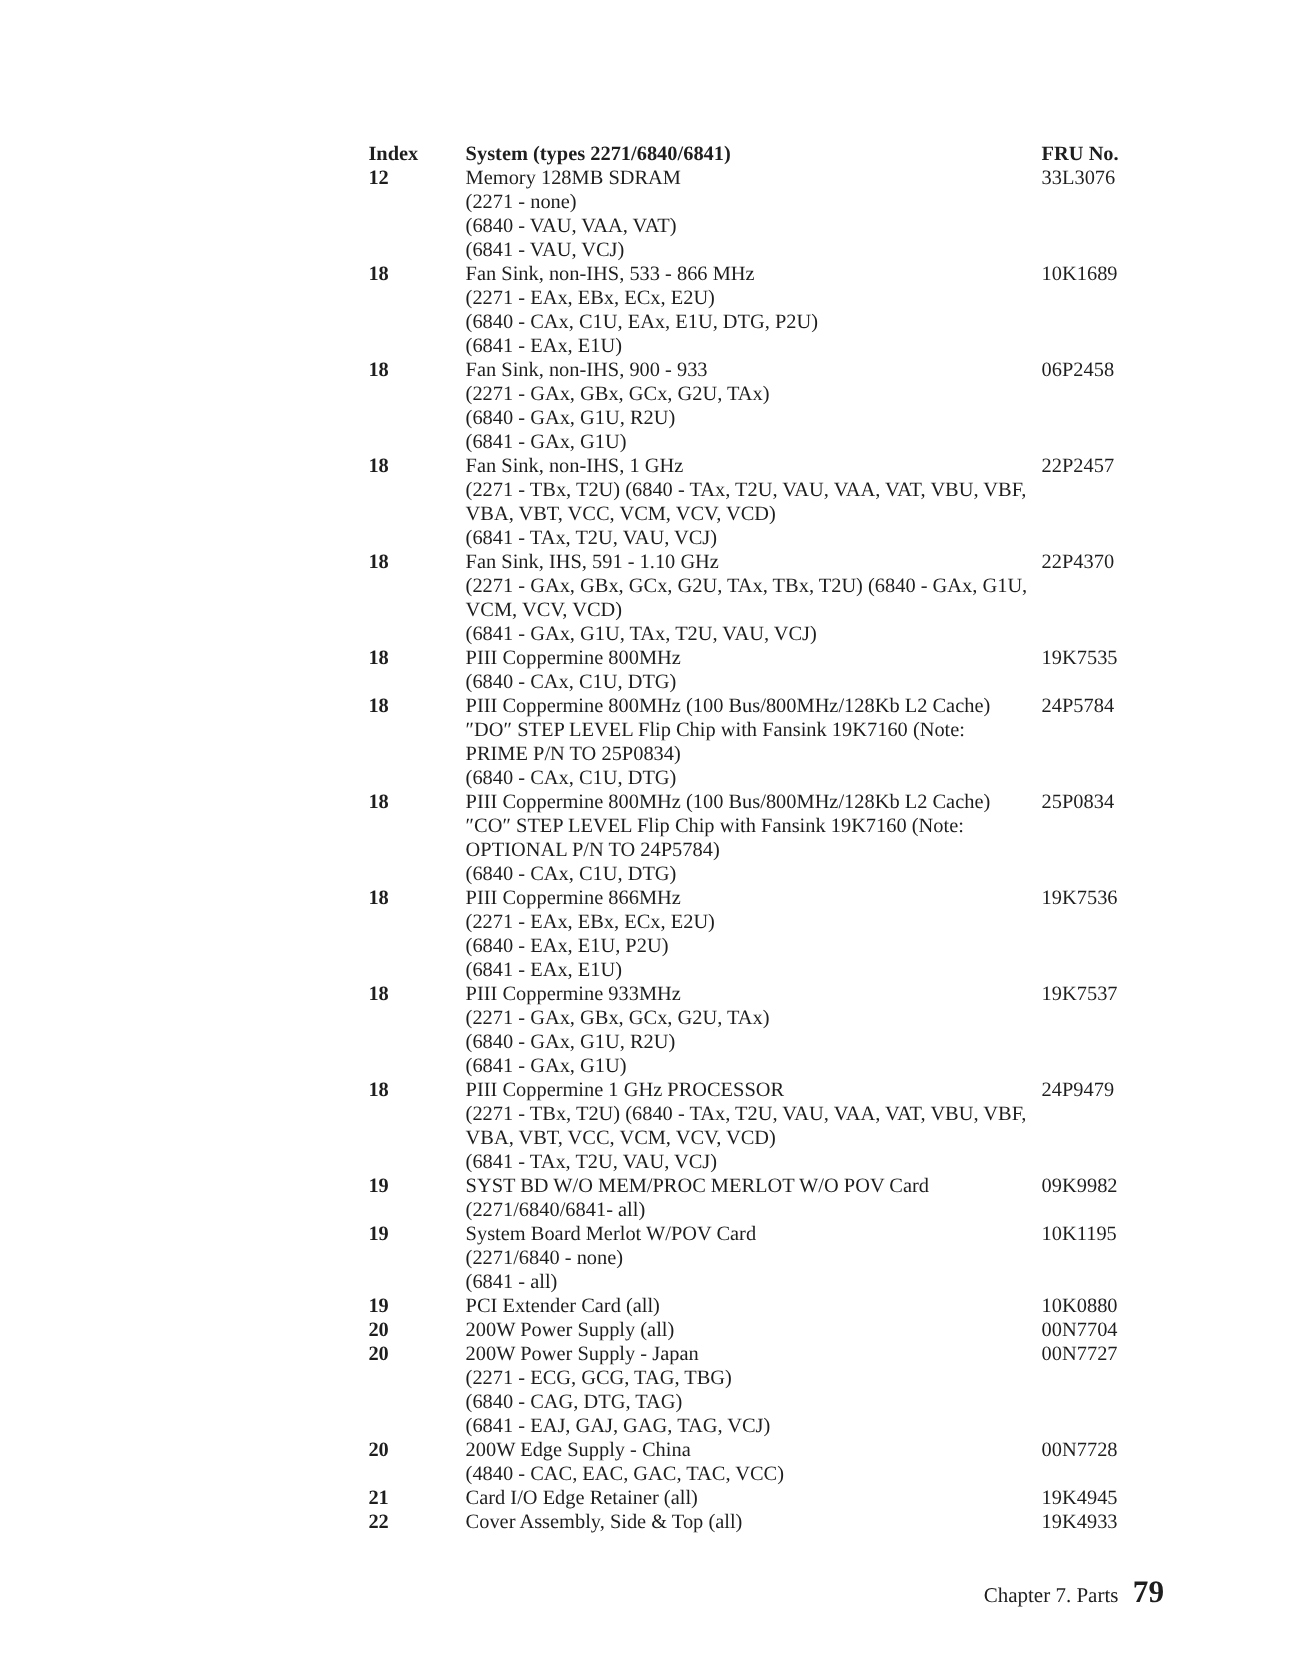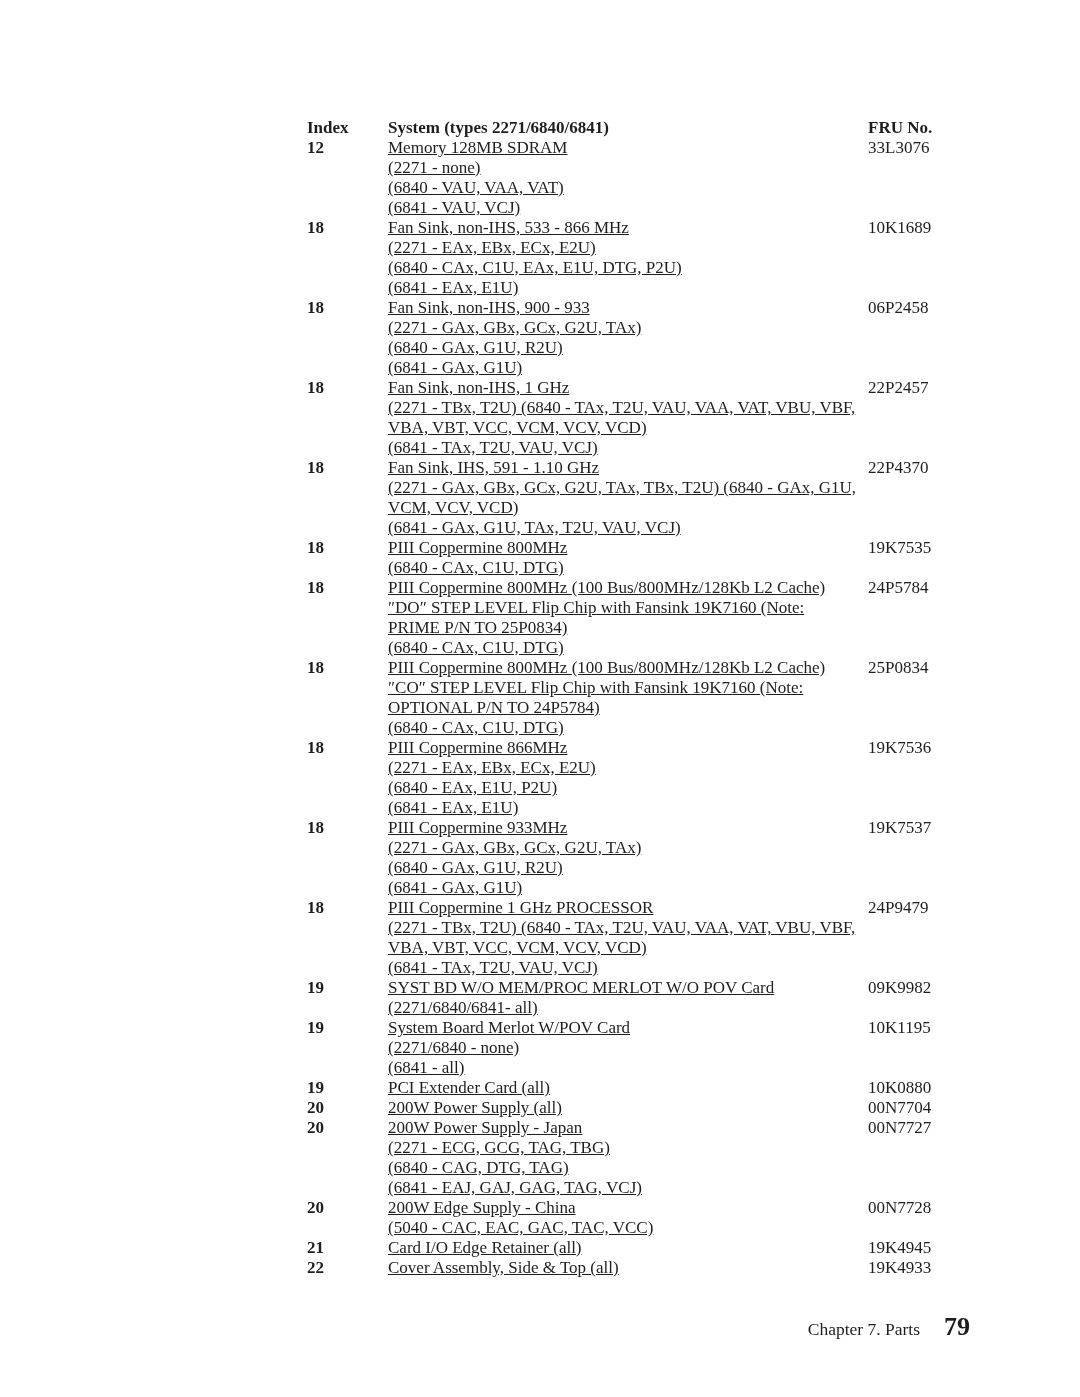--- a/index.html
+++ b/index.html
@@ -28,35 +28,34 @@
     display: grid;
     grid-template-columns: 81px 480px 1fr;
     align-items: start;
   }
   .trow .cell { overflow: visible; }
   .cell.index {
     font-weight: bold;
   }
   .cell.desc .line {
     white-space: nowrap;
-    text-decoration: underline;
   }
   .cell.fru {
     white-space: nowrap;
   }
   .header-row .cell {
     font-weight: bold;
   }
   .footer {
     position: absolute;
     top: 1312px;
     right: 110px;
     display: flex;
     align-items: baseline;
-    gap: 24px;
+    gap: 12px;
     font-size: 17.5px;
     color: #1e1e1e;
   }
   .footer .pagenum {
     font-weight: bold;
     font-size: 26px;
   }
 </style>
 </head>
 <body>
@@ -232,21 +231,21 @@
             <div class="line">(6840 - CAG, DTG, TAG)</div>
             <div class="line">(6841 - EAJ, GAJ, GAG, TAG, VCJ)</div>
           </div>
       <div class="cell fru">00N7727</div>
     </div>
 
     <div class="trow">
       <div class="cell index">20</div>
       <div class="cell desc">
             <div class="line main">200W Edge Supply - China</div>
-            <div class="line">(5040 - CAC, EAC, GAC, TAC, VCC)</div>
+            <div class="line">(4840 - CAC, EAC, GAC, TAC, VCC)</div>
           </div>
       <div class="cell fru">00N7728</div>
     </div>
 
     <div class="trow">
       <div class="cell index">21</div>
       <div class="cell desc">
             <div class="line main">Card I/O Edge Retainer (all)</div>
           </div>
       <div class="cell fru">19K4945</div>

